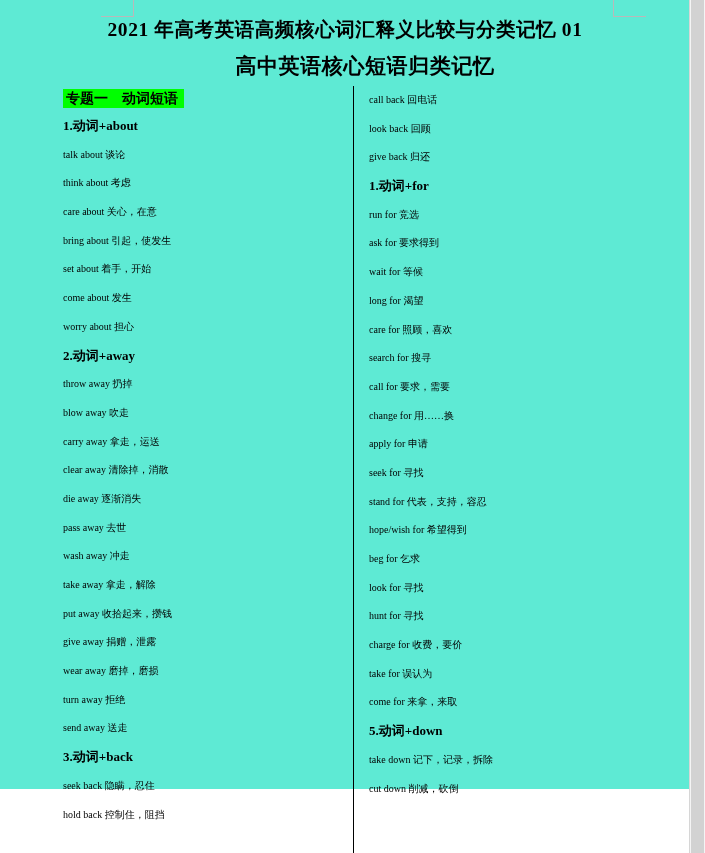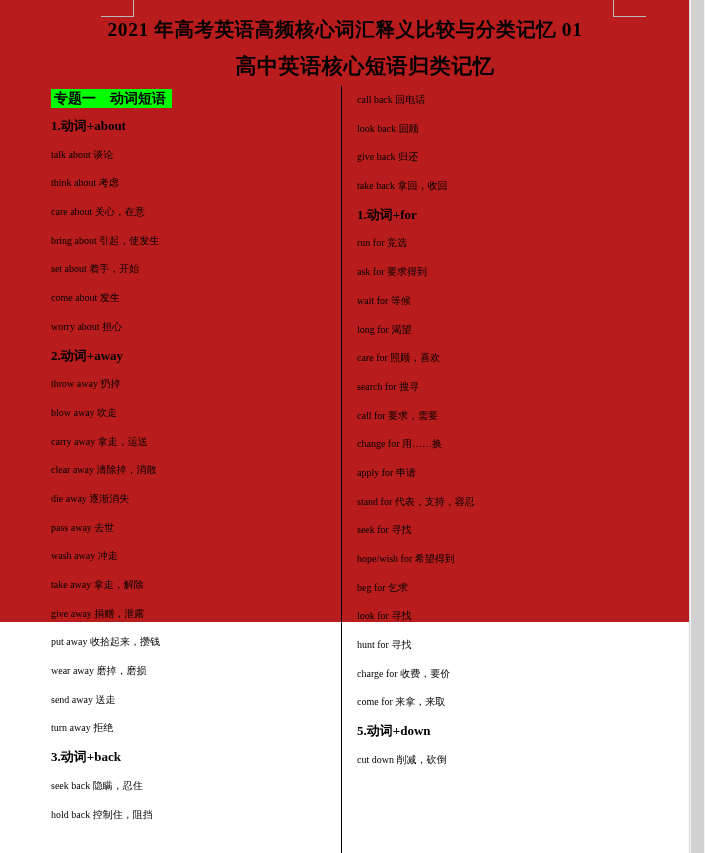--- a/index.html
+++ b/index.html
@@ -14,22 +14,22 @@
     overflow: hidden;
     font-family: "Liberation Serif", "DejaVu Serif", serif;
     color: #000000;
   }
 
   
   #page-canvas {
     position: absolute;
     left: 0; top: 0;
     width: 690px;
-    height: 622px;
-    background: #b91c1c;
+    height: 789px;
+    background: #5eead4;
   }
   #scroll-gutter {
     position: absolute;
     right: 0; top: 0;
     width: 15px;
     height: 853px;
     background: #f4f4f4;
     border-left: 1px solid #d6d6d6;
   }
   #scroll-thumb {
@@ -80,21 +80,21 @@
   #title-sub {
     top: 52px;
     font-size: 21px;
     letter-spacing: 0.6px;
     padding-left: 20px;
   }
 
   
   #columns {
     position: absolute;
-    left: 0;
+    left: 12px;
     top: 86px;
     width: 690px;
     height: 767px;
   }
   #col-left {
     position: absolute;
     left: 51px;
     top: 0;
     width: 284px;
   }
@@ -161,54 +161,55 @@
         <div class="entry">worry about 担心</div>
         <div class="entry heading">2.动词+away</div>
         <div class="entry">throw away 扔掉</div>
         <div class="entry">blow away 吹走</div>
         <div class="entry">carry away 拿走，运送</div>
         <div class="entry">clear away 清除掉，消散</div>
         <div class="entry">die away 逐渐消失</div>
         <div class="entry">pass away 去世</div>
         <div class="entry">wash away 冲走</div>
         <div class="entry">take away 拿走，解除</div>
+        <div class="entry">put away 收拾起来，攒钱</div>
         <div class="entry">give away 捐赠，泄露</div>
-        <div class="entry">put away 收拾起来，攒钱</div>
         <div class="entry">wear away 磨掉，磨损</div>
+        <div class="entry">turn away 拒绝</div>
         <div class="entry">send away 送走</div>
-        <div class="entry">turn away 拒绝</div>
         <div class="entry heading">3.动词+back</div>
         <div class="entry">seek back 隐瞒，忍住</div>
         <div class="entry">hold back 控制住，阻挡</div>
       </div>
     <div id="col-divider"></div>
     <div id="col-right">
         <div class="entry">call back 回电话</div>
         <div class="entry">look back 回顾</div>
         <div class="entry">give back 归还</div>
-        <div class="entry">take back 拿回，收回</div>
         <div class="entry heading">1.动词+for</div>
         <div class="entry">run for 竞选</div>
         <div class="entry">ask for 要求得到</div>
         <div class="entry">wait for 等候</div>
         <div class="entry">long for 渴望</div>
         <div class="entry">care for 照顾，喜欢</div>
         <div class="entry">search for 搜寻</div>
         <div class="entry">call for 要求，需要</div>
         <div class="entry">change for 用……换</div>
         <div class="entry">apply for 申请</div>
+        <div class="entry">seek for 寻找</div>
         <div class="entry">stand for 代表，支持，容忍</div>
-        <div class="entry">seek for 寻找</div>
         <div class="entry">hope/wish for 希望得到</div>
         <div class="entry">beg for 乞求</div>
         <div class="entry">look for 寻找</div>
         <div class="entry">hunt for 寻找</div>
         <div class="entry">charge for 收费，要价</div>
+        <div class="entry">take for 误认为</div>
         <div class="entry">come for 来拿，来取</div>
         <div class="entry heading">5.动词+down</div>
+        <div class="entry">take down 记下，记录，拆除</div>
         <div class="entry">cut down 削减，砍倒</div>
       </div>
   </div>
 
 </div>
 
 <div id="scroll-gutter">
   <div id="scroll-thumb"></div>
 </div>
 

